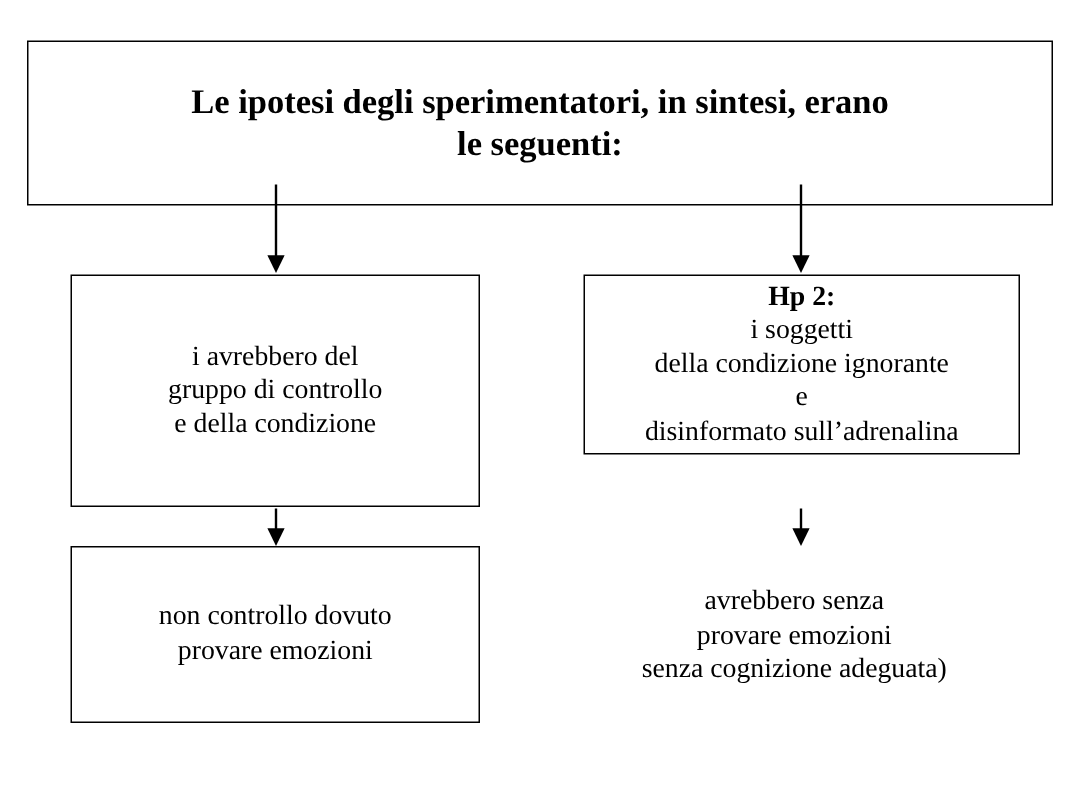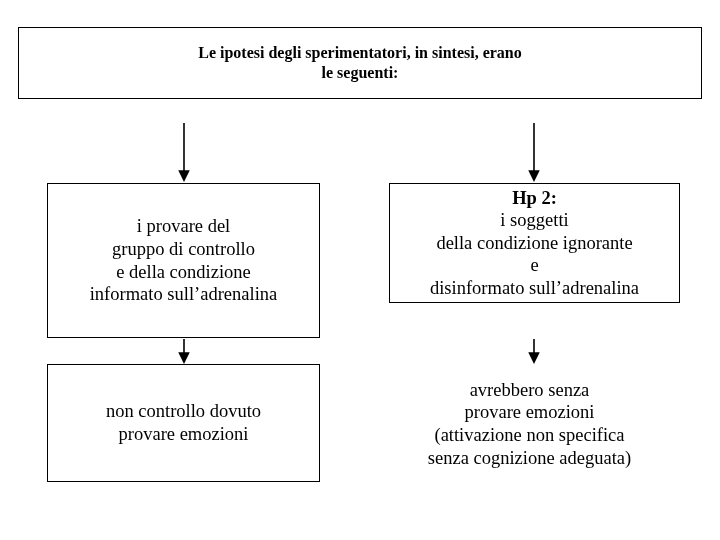--- a/index.html
+++ b/index.html
@@ -37,22 +37,22 @@
     width: 100%;
     padding: 0 4px;
     box-sizing: border-box;
   }
 
   
   #title-box {
     left: 18px;
     top: 27px;
     width: 684px;
-    height: 72px;
-    font-size: 16px;
+    height: 110px;
+    font-size: 23px;
     font-weight: bold;
     align-items: center;
   }
 
   
   #hp1-box {
     left: 47px;
     top: 183px;
     width: 273px;
     height: 155px;
@@ -102,24 +102,23 @@
 
   <div class="box" id="title-box">
     <div class="inner">
       <div>Le ipotesi degli sperimentatori, in sintesi, erano</div>
       <div>le seguenti:</div>
     </div>
   </div>
 
   <div class="box" id="hp1-box">
     <div class="inner">
-      <div>i provare del</div>
+      <div>i avrebbero del</div>
       <div>gruppo di controllo</div>
       <div>e della condizione</div>
-      <div>informato sull’adrenalina</div>
     </div>
   </div>
 
   <div class="box" id="hp2-box">
     <div class="inner">
       <div class="hp-label">Hp 2:</div>
       <div>i soggetti</div>
       <div>della condizione ignorante</div>
       <div>e</div>
       <div>disinformato sull’adrenalina</div>
@@ -130,21 +129,20 @@
     <div class="inner">
       <div>non controllo dovuto</div>
       <div>provare emozioni</div>
     </div>
   </div>
 
   <div class="box" id="concl2-box">
     <div class="inner">
       <div>avrebbero senza</div>
       <div>provare emozioni</div>
-      <div>(attivazione non specifica</div>
       <div>senza cognizione adeguata)</div>
     </div>
   </div>
 
   <svg id="arrow-layer" viewBox="0 0 720 540">
     <defs>
       <marker id="arrowhead" markerWidth="9" markerHeight="9" refX="4.2" refY="4.2" orient="auto" markerUnits="strokeWidth">
         <path d="M0.6,0.6 L8,4.2 L0.6,7.8 Z" fill="#000000"></path>
       </marker>
     </defs>

